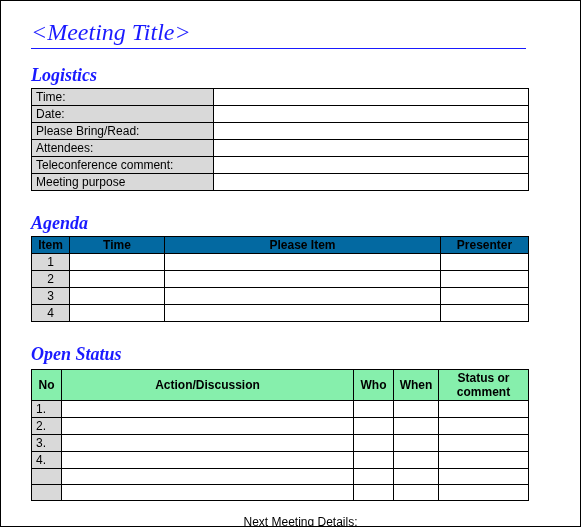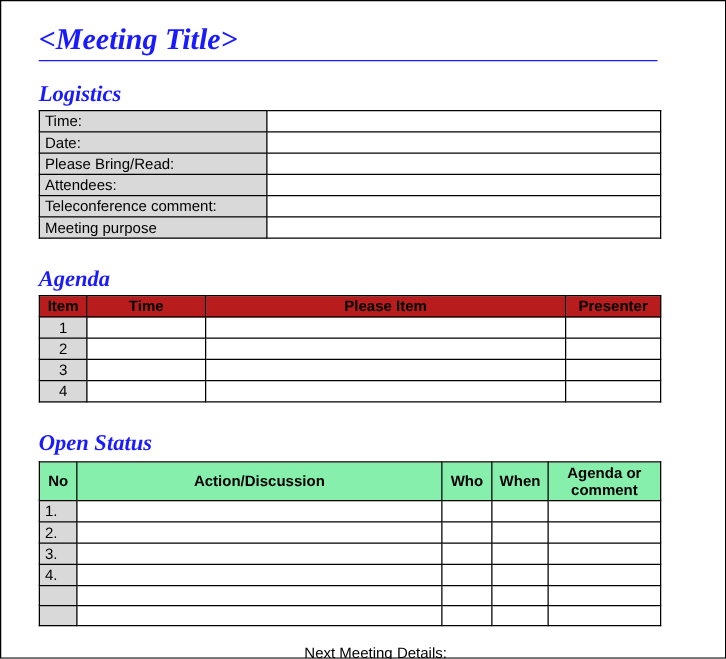--- a/index.html
+++ b/index.html
@@ -20,21 +20,21 @@
   }
   .title-wrap {
     border-bottom: 1px solid #1a1aff;
     padding-bottom: 2px;
     margin-bottom: 16px;
     width: 495px;
   }
   .title {
     font-family: "Times New Roman", Times, serif;
     font-size: 24px;
-    font-weight: bold;
+    font-weight: normal;
     font-style: italic;
     color: #1a1aff;
   }
   .section-head {
     font-family: "Times New Roman", Times, serif;
     font-weight: bold;
     font-style: italic;
     color: #1a1aff;
     font-size: 18px;
     margin-bottom: 2px;
@@ -51,21 +51,21 @@
     height: 16px;
   }
   .label-cell {
     background: #d9d9d9;
     width: 182px;
   }
   .value-cell {
     background: #fff;
   }
   .agenda-head th {
-    background: #b91c1c;
+    background: #0369a1;
     font-weight: bold;
   }
   .agenda-item {
     background: #d9d9d9;
     text-align: center;
     width: 38px;
   }
   .actions-head th {
     background: #86efac;
     font-weight: bold;
@@ -126,21 +126,21 @@
     </table>
 
   <div class="section-gap"></div>
   <div class="section-head">Agenda</div>
   <table>
     <tbody>
         <tr class="agenda-head">
       <th style="width:38px">Item</th>
       <th style="width:95px">Time</th>
       <th>Please Item</th>
-      <th style="width:76px">Presenter</th>
+      <th style="width:88px">Presenter</th>
     </tr>
     <tr>
       <td class="agenda-item">1</td>
       <td></td>
       <td></td>
       <td></td>
     </tr>
     <tr>
       <td class="agenda-item">2</td>
       <td></td>
@@ -164,21 +164,21 @@
 
   <div class="section-gap"></div>
   <div class="section-head">Open Status</div>
   <table style="margin-top:4px">
     <tbody>
         <tr class="actions-head">
       <th style="width:30px">No</th>
       <th>Action/Discussion</th>
       <th style="width:40px">Who</th>
       <th style="width:45px">When</th>
-      <th style="width:90px">Agenda or comment</th>
+      <th style="width:90px">Status or comment</th>
     </tr>
     <tr>
       <td class="actions-no">1.</td>
       <td></td>
       <td></td>
       <td></td>
       <td></td>
     </tr>
     <tr>
       <td class="actions-no">2.</td>

